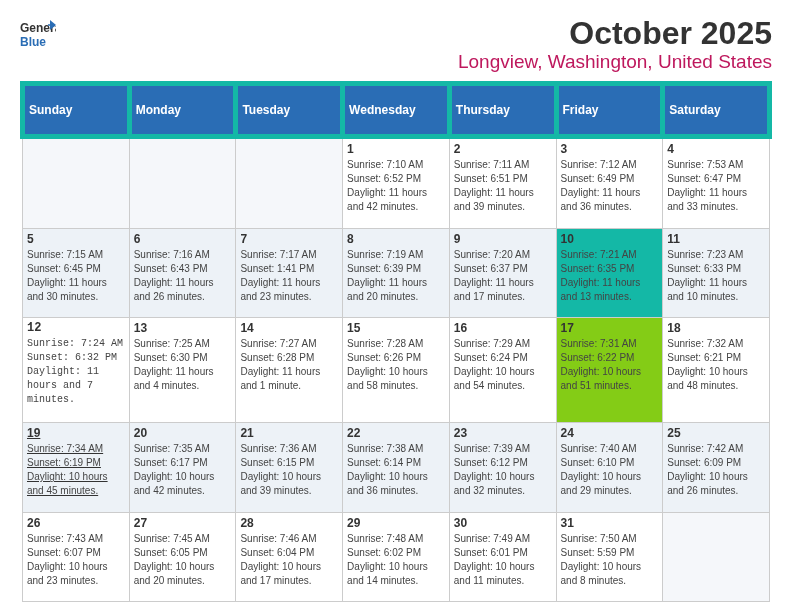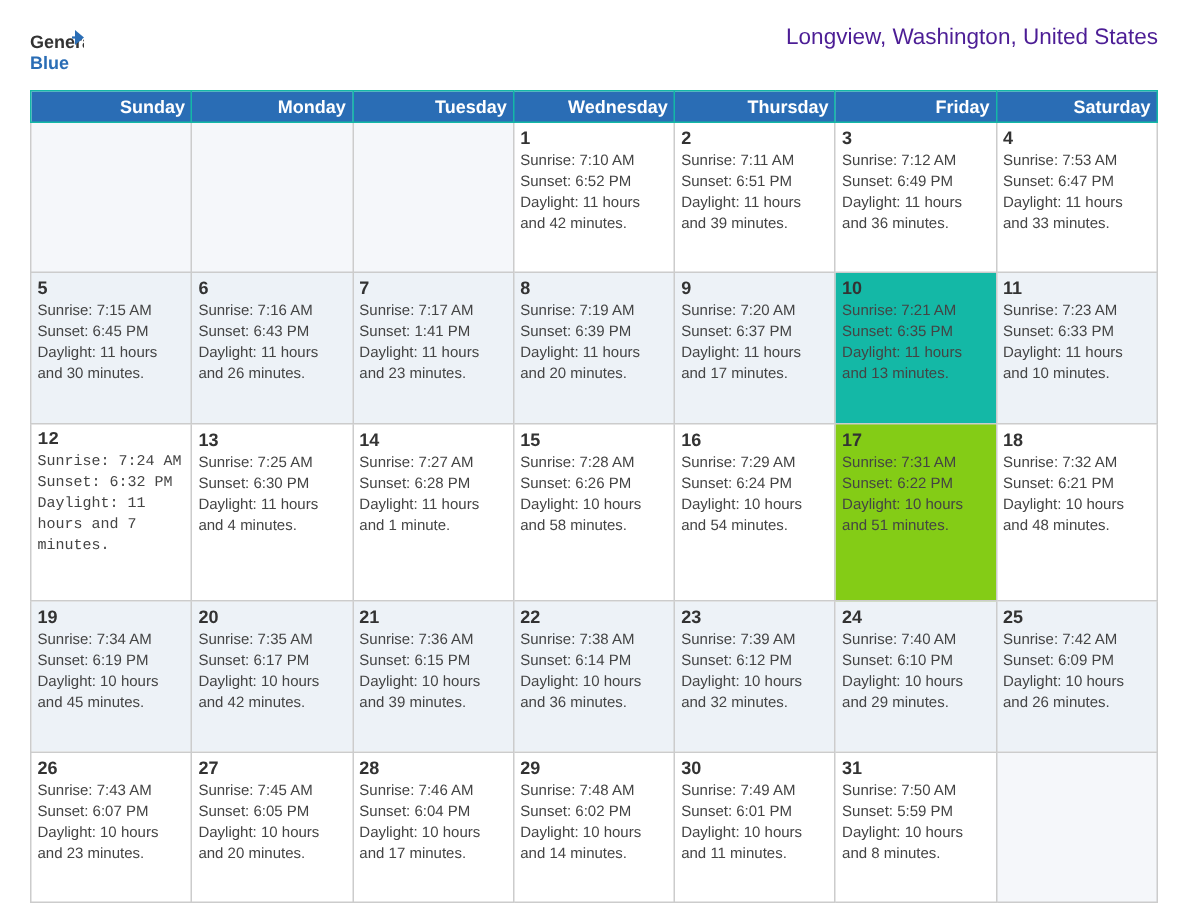--- a/index.html
+++ b/index.html
@@ -31,38 +31,38 @@
     .title-section {
       text-align: right;
     }
     .month-title {
       font-size: 32px;
       font-weight: bold;
       color: #333;
       line-height: 1.1;
     }
     .location-title {
-      font-size: 15px;
-      color: #4c1d95;
+      font-size: 19px;
+      color: #be185d;
     }
     .calendar {
       flex: 1;
       border: 1px solid #ccc;
       border-collapse: collapse;
       width: 100%;
       table-layout: fixed;
     }
     .calendar th {
       background-color: #2a6db5;
       color: #fff;
       font-size: 12px;
       font-weight: bold;
-      padding: 3px 4px;
-      text-align: right;
-      border: 1px solid #14b8a6;
+      padding: 17px 4px;
+      text-align: left;
+      border: 5px solid #14b8a6;
     }
     .calendar td {
       border: 1px solid #ccc;
       vertical-align: top;
       padding: 3px 4px;
       font-size: 10.5px;
       color: #333;
       width: calc(100% / 7);
     }
     .day-number {
@@ -97,20 +97,21 @@
   <div class="top-section">
     <div class="logo">
     <svg width="36" height="36" viewBox="0 0 36 36" xmlns="http://www.w3.org/2000/svg">
       <text x="0" y="16" font-size="12" font-weight="bold" fill="#333" font-family="Arial">General</text>
       <text x="0" y="30" font-size="12" font-weight="bold" fill="#2a6db5" font-family="Arial">Blue</text>
       <polygon points="30,4 36,9 30,14" fill="#2a6db5"></polygon>
       <line x1="30" y1="9" x2="28" y2="9" stroke="#2a6db5" stroke-width="1.5"></line>
     </svg>
   </div>
     <div class="title-section">
+      <div class="month-title">October 2025</div>
       <div class="location-title">Longview, Washington, United States</div>
     </div>
   </div>
 
   <table class="calendar">
     <thead>
       <tr>
         <th>Sunday</th>
         <th>Monday</th>
         <th>Tuesday</th>
@@ -232,21 +233,21 @@
             <div class="day-info">Daylight: 10 hours and 51 minutes.</div>
           </td>
           <td style="background-color: rgb(255, 255, 255);">
             <div class="day-number">18</div>
             <div class="day-info">Sunrise: 7:32 AM</div>
             <div class="day-info">Sunset: 6:21 PM</div>
             <div class="day-info">Daylight: 10 hours and 48 minutes.</div>
           </td>
         </tr>
         <tr>
-          <td style="background-color: rgb(237, 242, 247);">
+          <td style="background-color: rgb(237, 242, 247); text-decoration: underline;">
             <div class="day-number">19</div>
             <div class="day-info">Sunrise: 7:34 AM</div>
             <div class="day-info">Sunset: 6:19 PM</div>
             <div class="day-info">Daylight: 10 hours and 45 minutes.</div>
           </td>
           <td style="background-color: rgb(237, 242, 247);">
             <div class="day-number">20</div>
             <div class="day-info">Sunrise: 7:35 AM</div>
             <div class="day-info">Sunset: 6:17 PM</div>
             <div class="day-info">Daylight: 10 hours and 42 minutes.</div>

